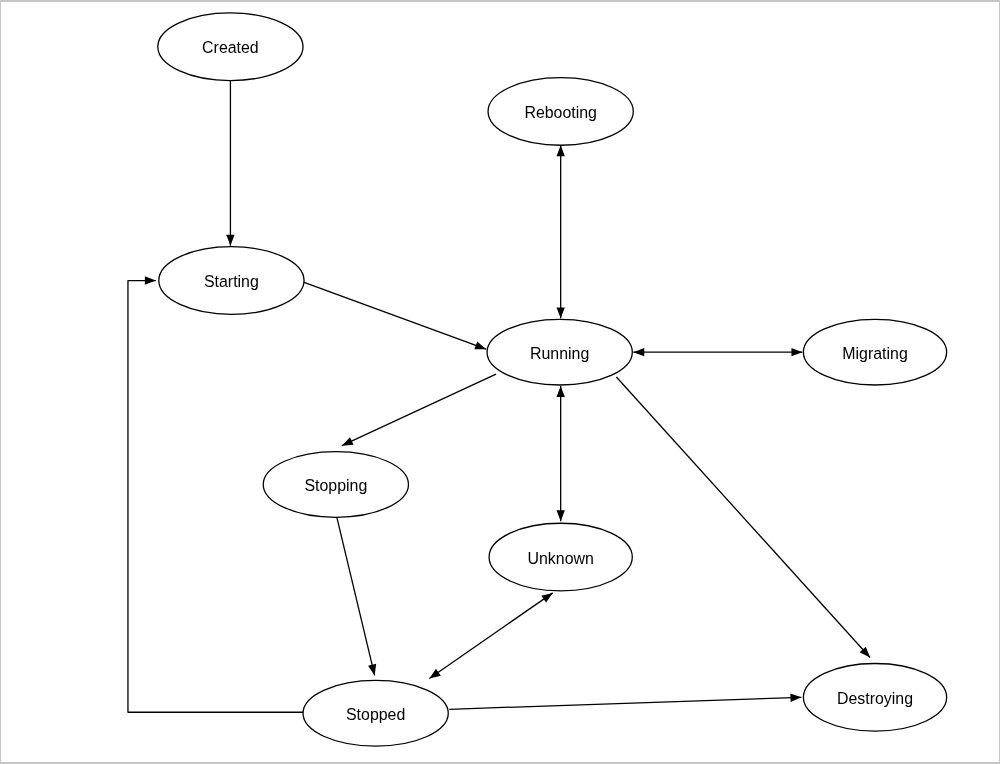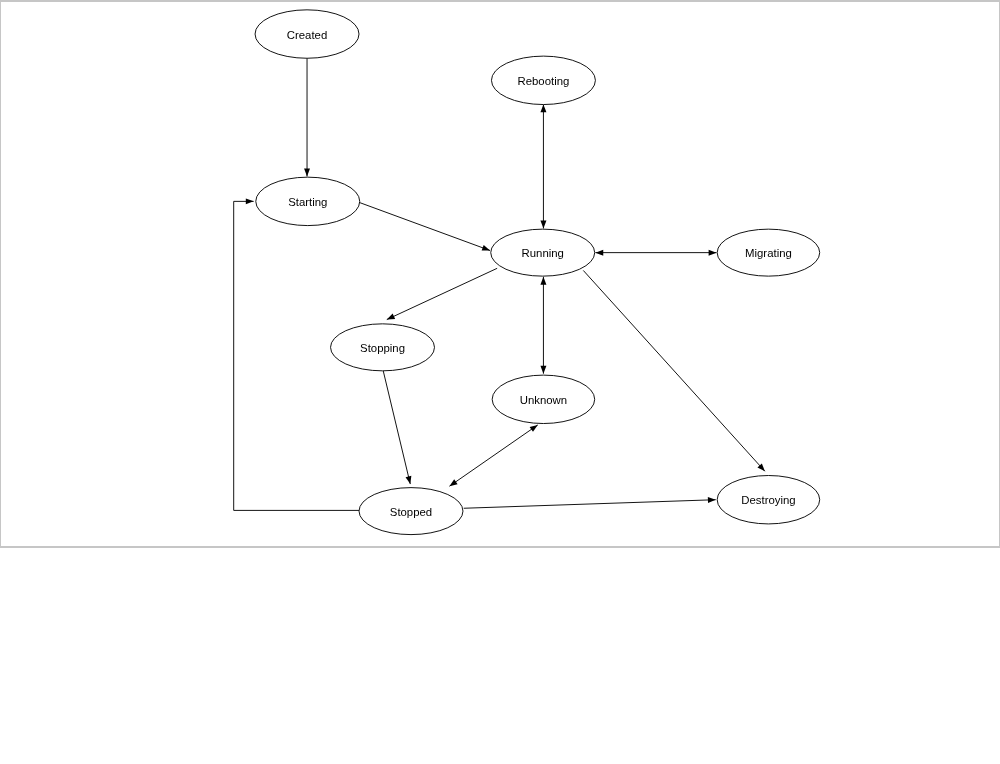--- a/index.html
+++ b/index.html
@@ -3,21 +3,21 @@
 <meta charset="utf-8">
 <style>
   html, body {
     margin: 0;
     padding: 0;
     background: #ffffff;
   }
   .canvas {
     position: relative;
     width: 1000px;
-    height: 548px;
+    height: 764px;
     box-sizing: border-box;
     border: 1px solid #c6c6c6;
     border-top-width: 2px;
     border-bottom-width: 2px;
     background: #ffffff;
     overflow: hidden;
   }
   svg { display: block; width: 100%; height: 100%; }
   .edge {
     fill: none;

